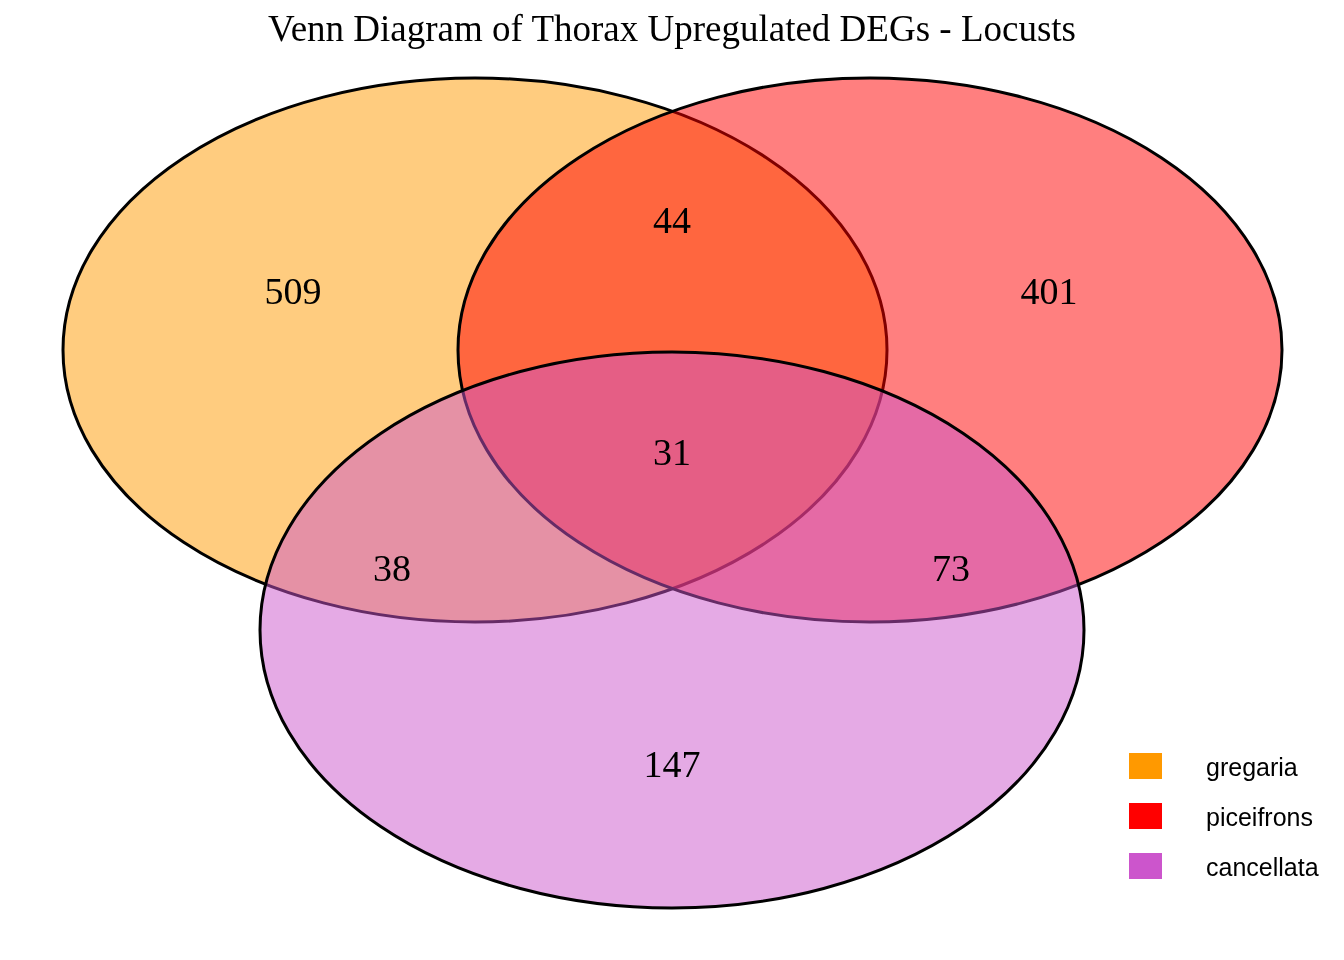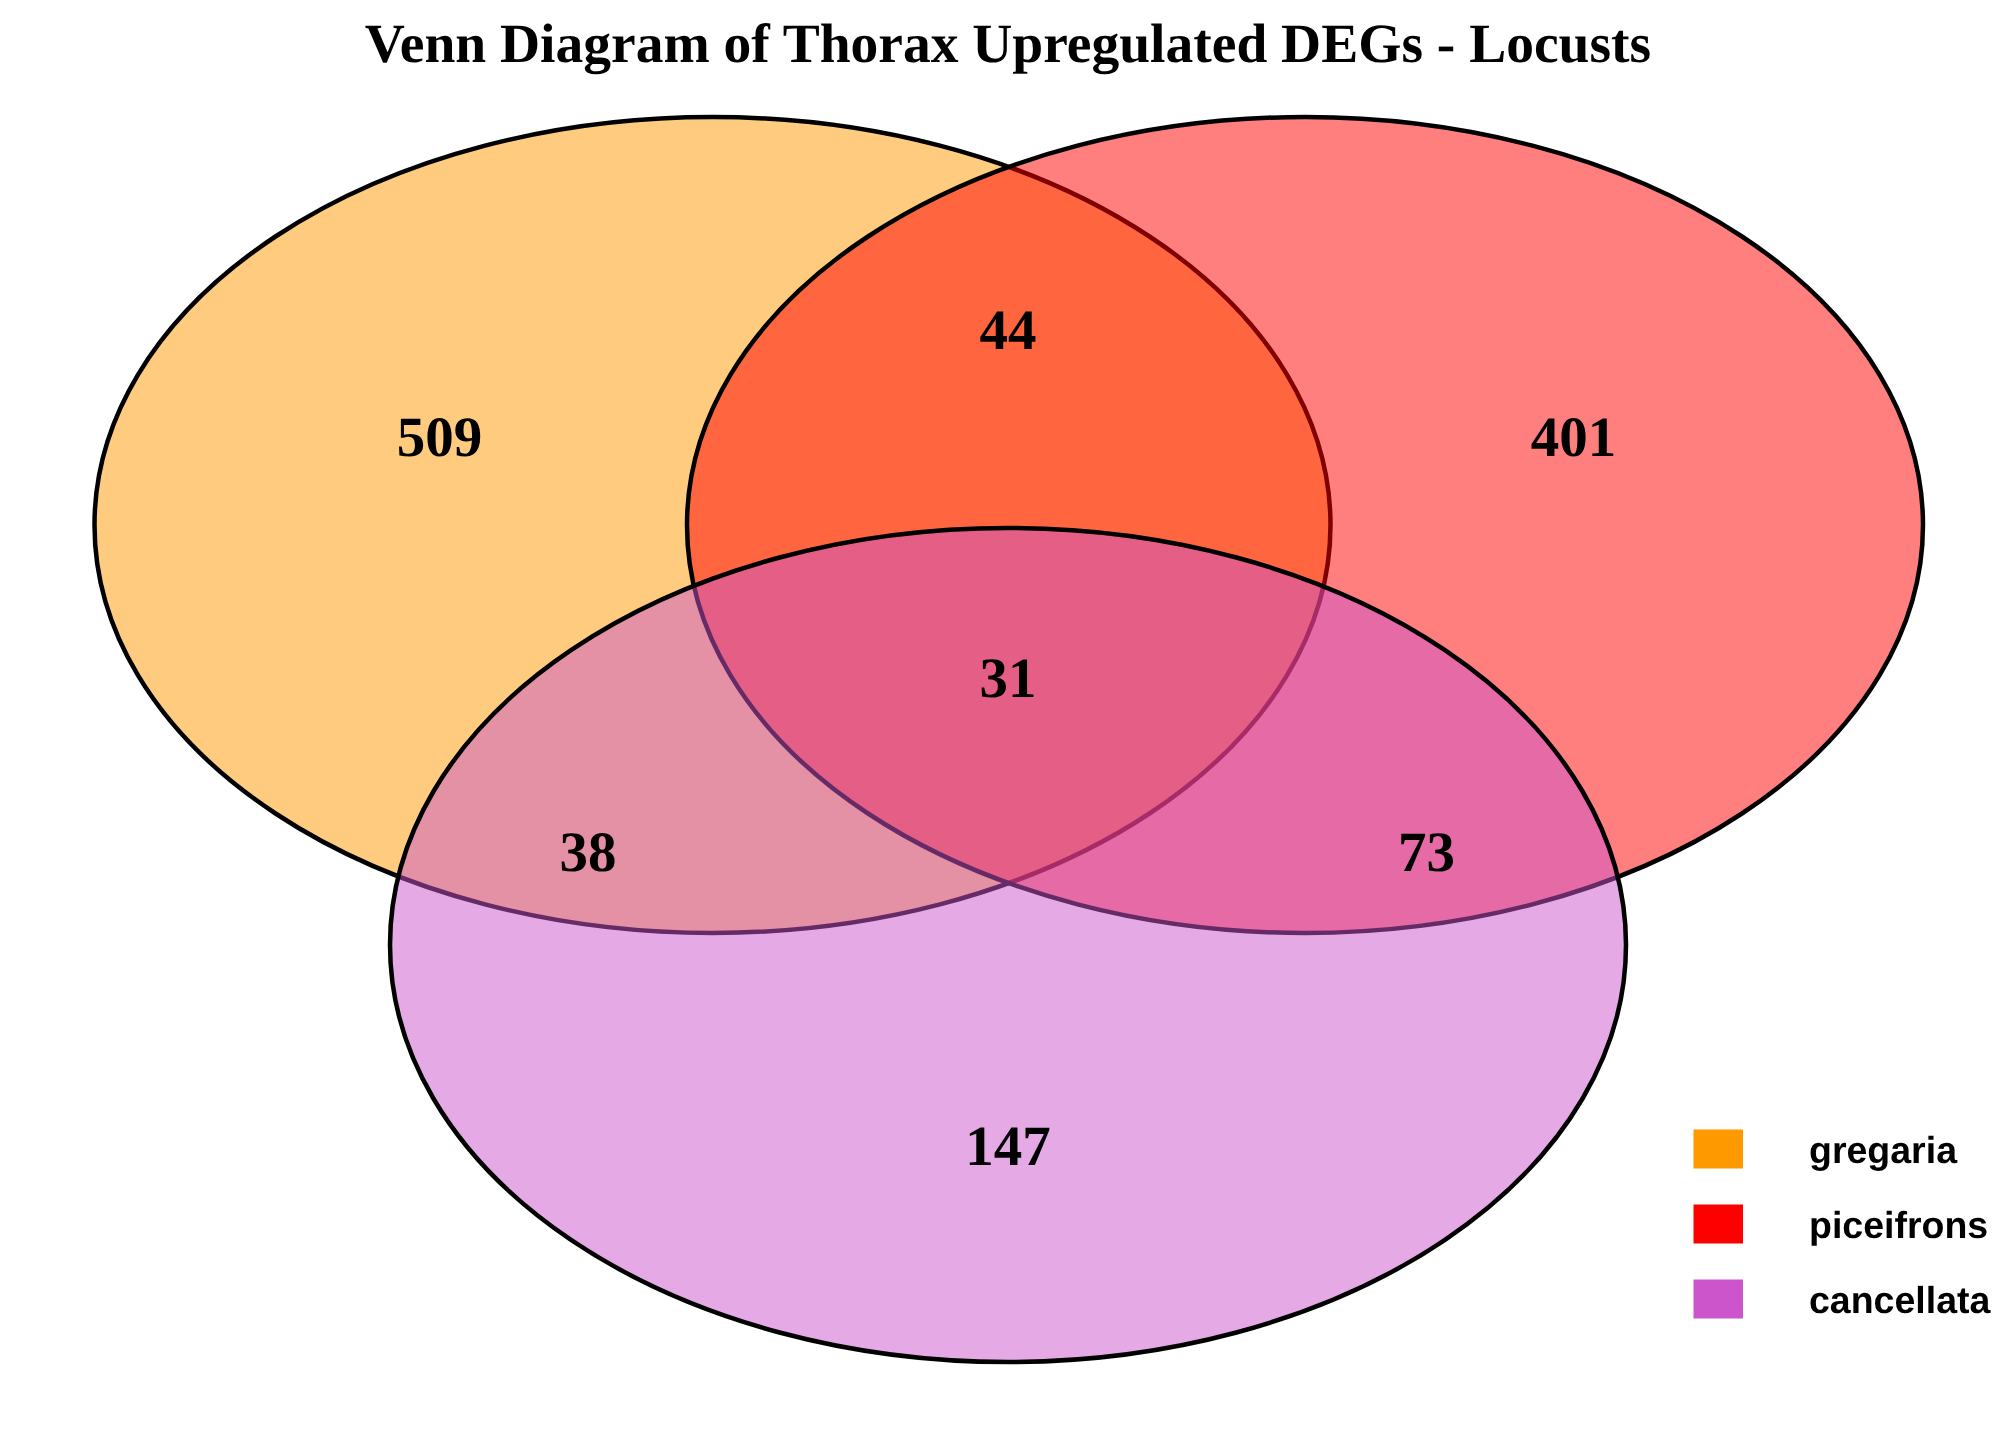--- a/index.html
+++ b/index.html
@@ -13,21 +13,20 @@
     height: 960px;
     position: relative;
     overflow: hidden;
     font-family: "Liberation Serif", "DejaVu Serif", serif;
   }
   #venn-root {
     position: absolute;
     top: 0; left: 0;
     width: 1104px;
     height: 960px;
-    font-weight: bold;
   }
   svg.venn-canvas {
     display: block;
     width: 1344px;
     height: 960px;
   }
   .venn-title {
     font-family: "Liberation Serif", "DejaVu Serif", serif;
     font-size: 37px;
     fill: #000000;

